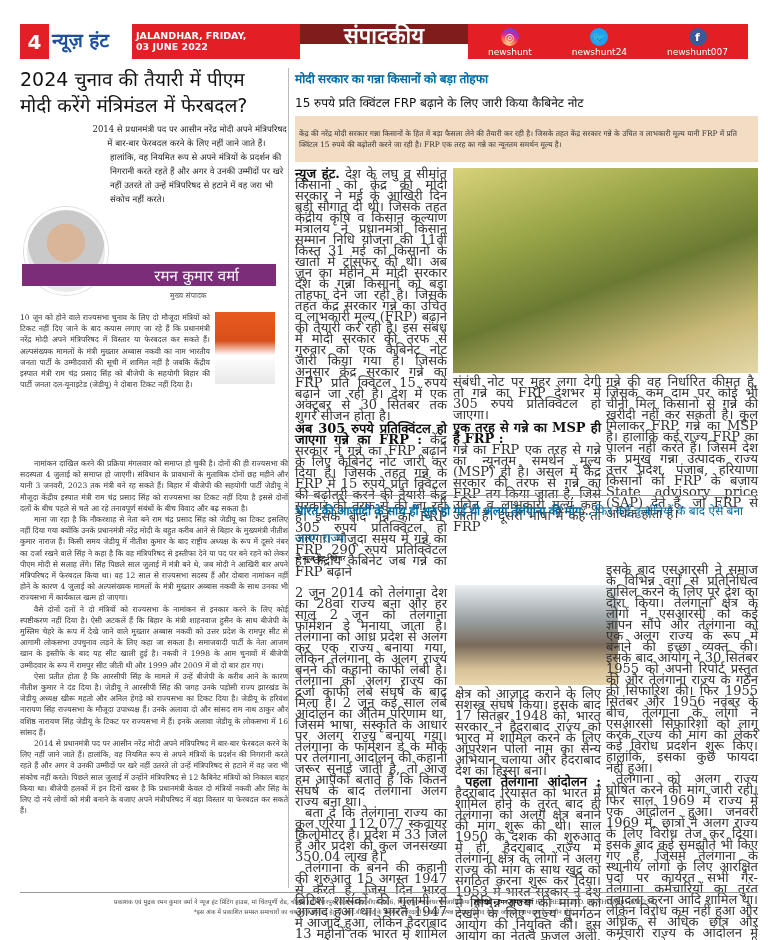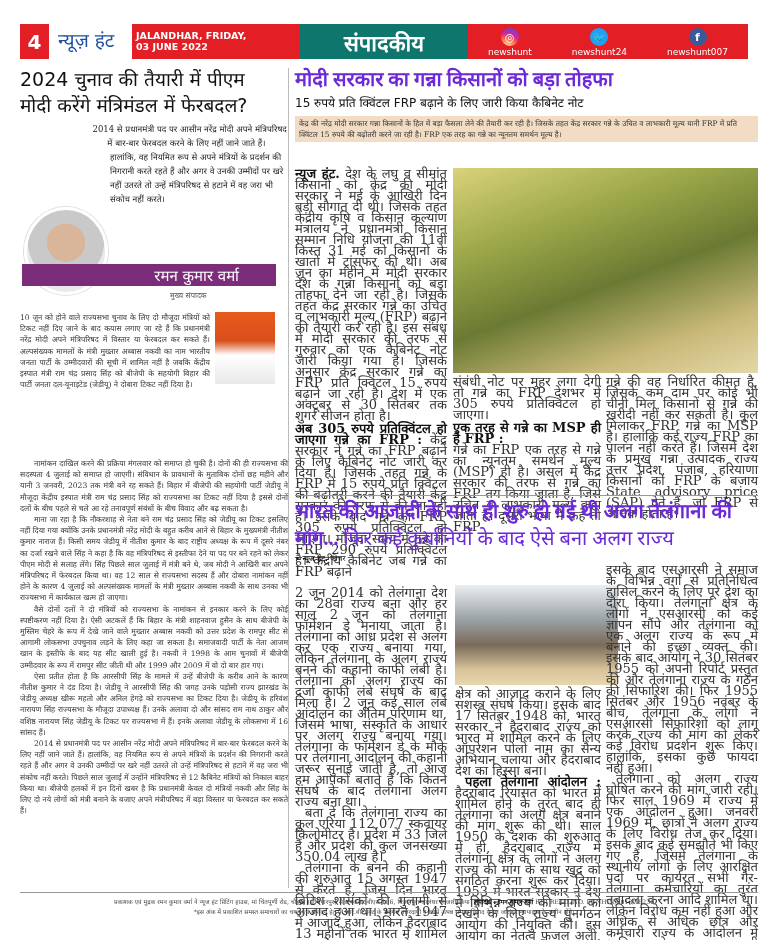--- a/index.html
+++ b/index.html
@@ -1,37 +1,37 @@
 <!DOCTYPE html>
 <html><head>
 <meta charset="utf-8">
 <style>
 *{box-sizing:border-box;margin:0;padding:0}
 body{width:768px;height:940px;background:#fff;font-family:"DejaVu Serif",serif;color:#222;position:relative;overflow:hidden}
 .pg{position:absolute;left:20px;top:24px;width:29px;height:35px;background:#e31e24;color:#fff;font-family:"DejaVu Sans",sans-serif;font-size:20px;font-weight:bold;display:flex;align-items:center;justify-content:center}
-.logo{position:absolute;left:58px;top:27px;font-family:"DejaVu Sans",sans-serif;font-weight:normal;font-size:19px;color:#1d4fa0}
+.logo{position:absolute;left:52px;top:27px;font-family:"DejaVu Sans",sans-serif;font-weight:bold;font-size:19px;color:#1d4fa0}
 .dateband{position:absolute;left:132px;top:24px;width:168px;height:35px;background:#e31e24;color:#fff;font-family:"DejaVu Sans",sans-serif;font-weight:bold;font-size:9.5px;line-height:11px;padding:6px 4px}
-.secband{position:absolute;left:300px;top:24px;width:84px+84px;width:168px;height:35px;background:#0f766e;color:#fff;font-family:Liberation Serif, serif;font-weight:bold;font-size:22px;display:flex;align-items:center;justify-content:center}
+.secband{position:absolute;left:300px;top:24px;width:84px+84px;width:168px;height:20px;background:#7f1d1d;color:#fff;font-family:Liberation Serif, serif;font-weight:bold;font-size:22px;display:flex;align-items:center;justify-content:center}
 .social{position:absolute;left:468px;top:24px;width:280px;height:35px;background:#e31e24;display:flex;justify-content:space-around;align-items:flex-end;padding-bottom:2px}
 .soc{display:flex;flex-direction:column;align-items:center;color:#fff;font-family:"DejaVu Sans",sans-serif;font-size:9px}
 .ic{width:18px;height:18px;border-radius:50%;display:flex;align-items:center;justify-content:center;color:#fff;font-size:11px;font-weight:bold;margin-bottom:1px}
 .left{position:absolute;left:20px;top:66px;width:274px}
 .vline{position:absolute;left:288px;top:68px;width:1px;height:820px;background:#bbb}
 .h1a{font-family:"DejaVu Sans",sans-serif;font-weight:bold;font-size:19px;line-height:26px;color:#111}
 .h1b{font-family:"DejaVu Sans",sans-serif;font-size:19px;line-height:26px;color:#111}
 .p{font-size:7.6px;line-height:11.2px;text-align:justify;color:#333}
 .intro{font-size:8.5px;line-height:14px;color:#222;margin-top:4px}
 .avatar{position:absolute;left:24px;top:207px;width:84px;height:88px;border-radius:50%;background:radial-gradient(circle at 50% 40%,#d9b59a 0 30%,#c9c9c9 31% 60%,#e9e9e9 61%);border:3px solid #fff;box-shadow:0 0 0 1px #ddd}
 .nameband{position:absolute;left:22px;top:264px;width:254px;height:22px;background:#7b2d7a;color:#fff;font-size:15px;font-family:"DejaVu Sans",sans-serif;display:flex;align-items:center;justify-content:flex-end;padding-right:37px}
 .desig{position:absolute;left:170px;top:290px;font-size:7.5px;color:#555}
 .modiimg{position:absolute;left:215px;top:312px;width:60px;height:72px;background:linear-gradient(#e85a1e,#d94f1a 40%,#fff 60%,#e8e8e8);}
 .right{position:absolute;left:295px;top:66px;width:463px}
-.bigh{font-family:Liberation Serif, serif;font-weight:bold;font-size:20px;line-height:26px;color:#6d28d9}
+.bigh{font-family:Liberation Sans, sans-serif;font-weight:bold;font-size:12px;line-height:26px;color:#0369a1}
 .subh{font-family:"DejaVu Sans",sans-serif;font-size:12px;line-height:22px;color:#111}
-.hlbox{background:#f2dcc4;font-size:7.4px;line-height:11px;padding:2px 4px;color:#333;margin-top:2px}
+.hlbox{background:#f2dcc4;font-size:7.4px;line-height:11px;padding:12px 4px;color:#333;margin-top:2px}
 .col{position:absolute;font-size:13px;line-height:11px;text-align:justify;color:#333}
 .caneimg{position:absolute;left:453px;top:168px;width:305px;height:205px;background:linear-gradient(160deg,#d9d27a 0%,#9aa648 30%,#6b7a33 55%,#c8b878 80%,#e5d8a8 100%)}
 .hr{position:absolute;height:1px;background:#999}
 .templeimg{position:absolute;left:455px;top:585px;width:163px;height:100px;background:linear-gradient(180deg,#e9eef2 0%,#9aa1a3 35%,#7a6a5a 60%,#d9c49a 85%,#e8d6ae 100%)}
 .foot{position:absolute;left:0;top:897px;width:768px;text-align:center;font-size:6.2px;line-height:10px;color:#444}
 b{color:#111}
 </style>
 </head>
 <body>
 

